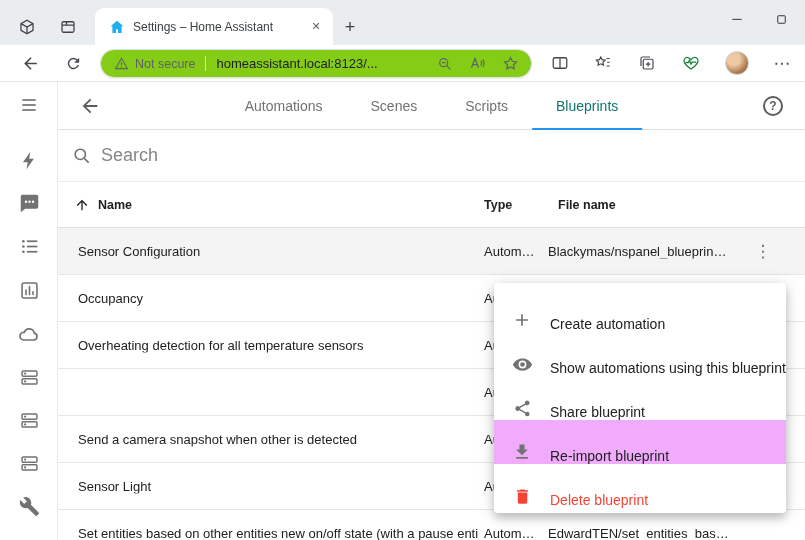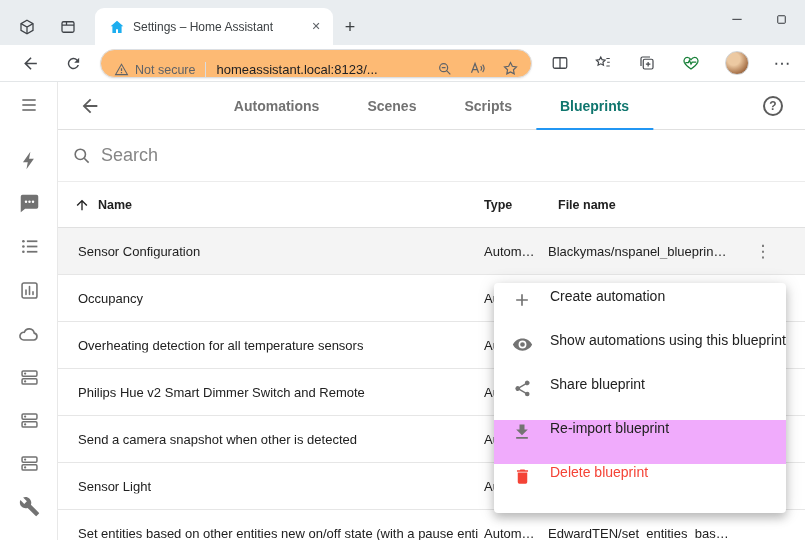--- a/index.html
+++ b/index.html
@@ -19,43 +19,43 @@
   #newtab{position:absolute;left:338px;top:15px;width:24px;height:24px;color:#3c4043;
     font-size:18px;font-weight:300;display:flex;align-items:center;justify-content:center}
   .winctl{position:absolute;top:6px;width:34px;height:26px;color:#33363a;
     display:flex;align-items:center;justify-content:center}
 
   
   #toolbar{position:absolute;left:0;top:45px;width:805px;height:37px;background:#fff;
     border-bottom:1px solid #e3e6e8}
   .tb-btn{position:absolute;top:5px;width:26px;height:26px;color:#45484d;
     display:flex;align-items:center;justify-content:center;border-radius:6px}
-  #addr{position:absolute;left:100px;top:4px;width:432px;height:29px;background:#fdba74;
+  #addr{position:absolute;left:100px;top:4px;width:432px;height:29px;background:#84cc16;
     border:1px solid #dcdfe3;border-radius:15px;box-shadow:0 1px 2px rgba(0,0,0,.07);
-    display:flex;align-items:flex-end;padding:0 12px 0 13px}
+    display:flex;align-items:center;padding:0 12px 0 13px}
   #addr .sec{font-size:12.5px;color:#5f6368;margin-left:6px;white-space:nowrap}
   #addr .div{width:1px;height:15px;background:#dadce0;margin:0 10px}
   #addr .url{font-size:13px;color:#202124;white-space:nowrap;overflow:hidden}
   .addr-ic{color:#5f6368;display:flex;align-items:center;justify-content:center}
   #avatar{position:absolute;left:725px;top:6px;width:24px;height:24px;border-radius:50%;
     background:radial-gradient(circle at 35% 32%,#ecc9a2 0 30%,#a9744b 70%,#6e4a2f);
     border:1px solid #d0d3d6}
 
   
   #sidebar{position:absolute;left:0;top:82px;width:58px;height:458px;background:#fff;
     border-right:1px solid #e8e8e8}
   .sb-ic{position:absolute;left:18px;width:22px;height:22px;color:#727272;
     display:flex;align-items:center;justify-content:center}
 
   
   #hamain{position:absolute;left:58px;top:82px;width:747px;height:458px;background:#fff}
   #hahdr{position:absolute;left:0;top:0;width:747px;height:48px;border-bottom:1px solid #e0e0e0;background:#fff}
   #haback{position:absolute;left:21px;top:13px;width:22px;height:22px;color:#5c5c5c}
   #hatabs{position:absolute;left:50%;top:0;transform:translateX(-50%);height:48px;display:flex}
-  .hatab{height:48px;line-height:48px;padding:0 24px;font-size:14px;font-weight:700;
+  .hatab{height:48px;line-height:48px;padding:0 24px;font-size:14px;font-weight:400;
     color:#727272;position:relative;white-space:nowrap}
   .hatab.active{color:#0f766e}
   .hatab.active::after{content:"";position:absolute;left:0;right:0;bottom:0;height:2px;background:#2196f3}
   #help{position:absolute;right:22px;top:14px;width:20px;height:20px;border:2px solid #5c5c5c;
     border-radius:50%;color:#5c5c5c;font-size:12px;font-weight:bold;
     display:flex;align-items:center;justify-content:center}
 
   #searchrow{position:absolute;left:0;top:48px;width:747px;height:52px;border-bottom:1px solid #ececec;
     display:flex;align-items:center}
   #searchrow .mag{margin-left:14px;color:#707070}
@@ -76,21 +76,21 @@
   .cell{position:absolute;top:50%;transform:translateY(-50%);font-size:13px;color:#212121;white-space:nowrap}
   .c-name{left:20px;max-width:400px;overflow:hidden}
   .c-type{left:426px;max-width:58px;overflow:hidden}
   .c-file{left:490px;max-width:200px;overflow:hidden}
   .kebab{position:absolute;left:693px;top:50%;transform:translateY(-50%);width:24px;height:24px;
     color:#6f6f6f;font-size:17px;display:flex;align-items:center;justify-content:center}
 
   
   #ctxmenu{position:absolute;left:494px;top:283px;width:292px;background:#fff;border-radius:4px;
     box-shadow:0 5px 10px rgba(0,0,0,.22),0 1px 18px rgba(0,0,0,.12);padding:5px 0;z-index:50}
-  .mi{height:44px;display:flex;align-items:flex-start;padding:0 16px;cursor:default}
+  .mi{height:44px;display:flex;align-items:flex-end;padding:0 16px;cursor:default}
   .mi.hov{background:#f0abfc}
   .mi .mic{width:24px;height:24px;color:#737373;display:flex;align-items:center;justify-content:center;flex:none}
   .mi .ml{margin-left:16px;font-size:14px;color:#212121;white-space:nowrap}
   .mi.danger .mic{color:#f44336}
   .mi.danger .ml{color:#f44336}
 </style>
 </head>
 <body>
 
 <div id="tabstrip">
@@ -315,21 +315,20 @@
       <span class="cell c-name">Occupancy</span>
       <span class="cell c-type">Autom…</span>
       <span class="cell c-file"></span>
     </div>
     <div class="row">
       <span class="cell c-name">Overheating detection for all temperature sensors</span>
       <span class="cell c-type">Autom…</span>
       <span class="cell c-file"></span>
     </div>
     <div class="row">
-      <span class="cell c-name">Philips Hue v2 Smart Dimmer Switch and Remote</span>
       <span class="cell c-type">Autom…</span>
       <span class="cell c-file"></span>
     </div>
     <div class="row">
       <span class="cell c-name">Send a camera snapshot when other is detected</span>
       <span class="cell c-type">Autom…</span>
       <span class="cell c-file"></span>
     </div>
     <div class="row">
       <span class="cell c-name">Sensor Light</span>

